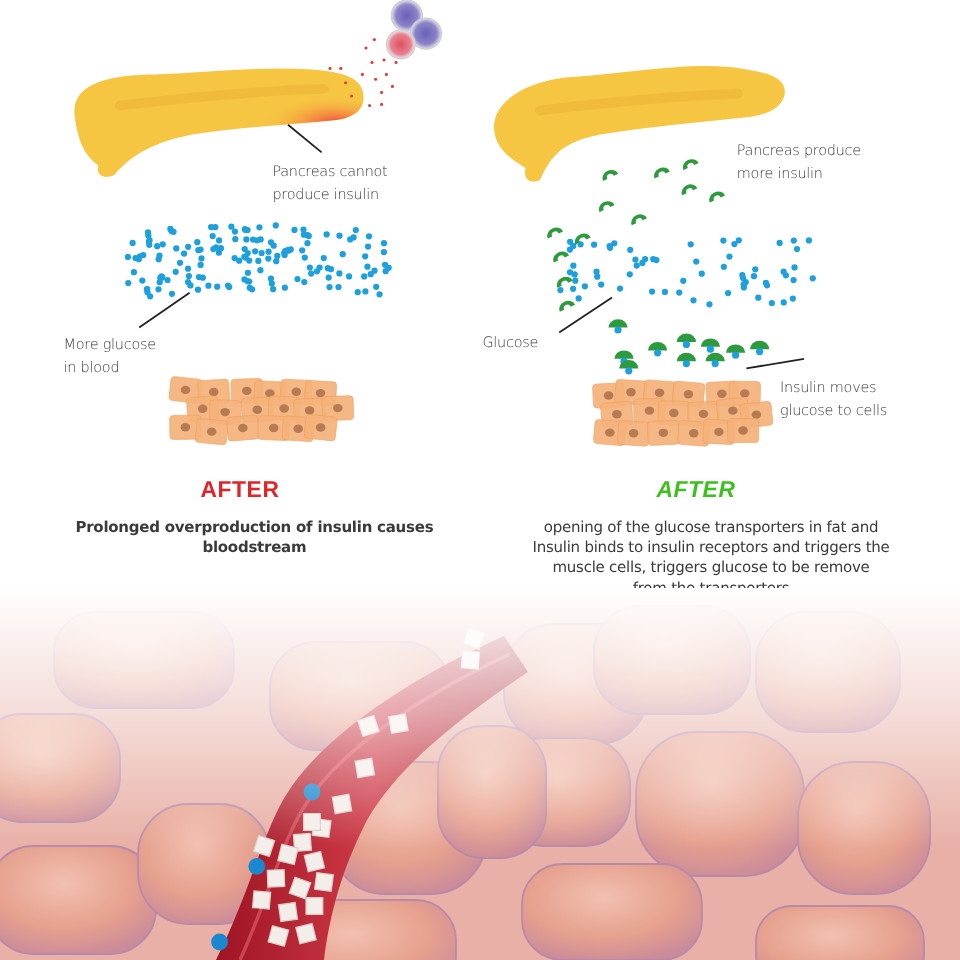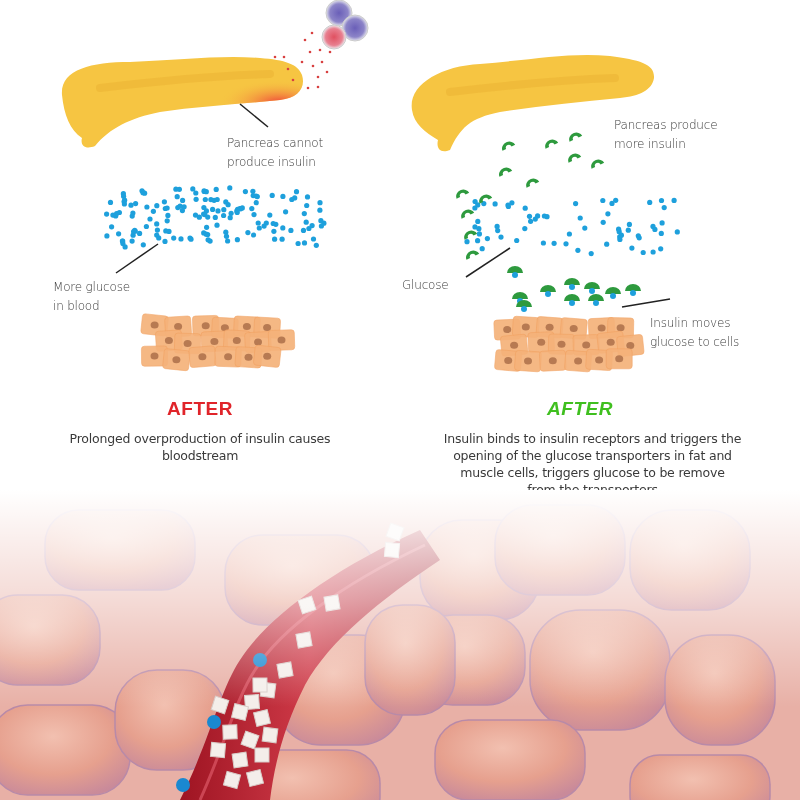--- a/index.html
+++ b/index.html
@@ -419,27 +419,27 @@
 </div>
 <div class="label" style="left:402px; top:276px;">Glucose</div>
 <div class="label" style="left:650px; top:314px;">
   <div>Insulin moves</div>
   <div>glucose to cells</div>
 </div>
 
 <div class="heading" style="left:100px; top:398px; width:200px; color:#e0242a;">AFTER</div>
 <div class="heading" style="left:480px; top:398px; width:200px; color:#3fbf1f;font-style:italic;">AFTER</div>
 
-<div class="desc" style="left:20px; top:430px; width:360px;">
+<div class="desc" style="left:32px; top:430px; width:360px;font-weight:bold;">
   <div>Prolonged overproduction of insulin causes</div>
   <div>bloodstream</div>
 </div>
 <div class="desc" style="left:400px; top:430px; width:385px;">
+  <div>opening of the glucose transporters in fat and</div>
   <div>Insulin binds to insulin receptors and triggers the</div>
-  <div>opening of the glucose transporters in fat and</div>
   <div>muscle cells, triggers glucose to be remove</div>
   <div>from the transporters</div>
 </div>
 
 <div class="bottom">
   <svg width="800" height="310" viewBox="0 0 800 310">
     <defs>
       <radialGradient id="tcell" cx="0.45" cy="0.35" r="0.7">
         <stop offset="0" stop-color="#f2c0b0"></stop>
         <stop offset="0.6" stop-color="#e6a08e"></stop>

